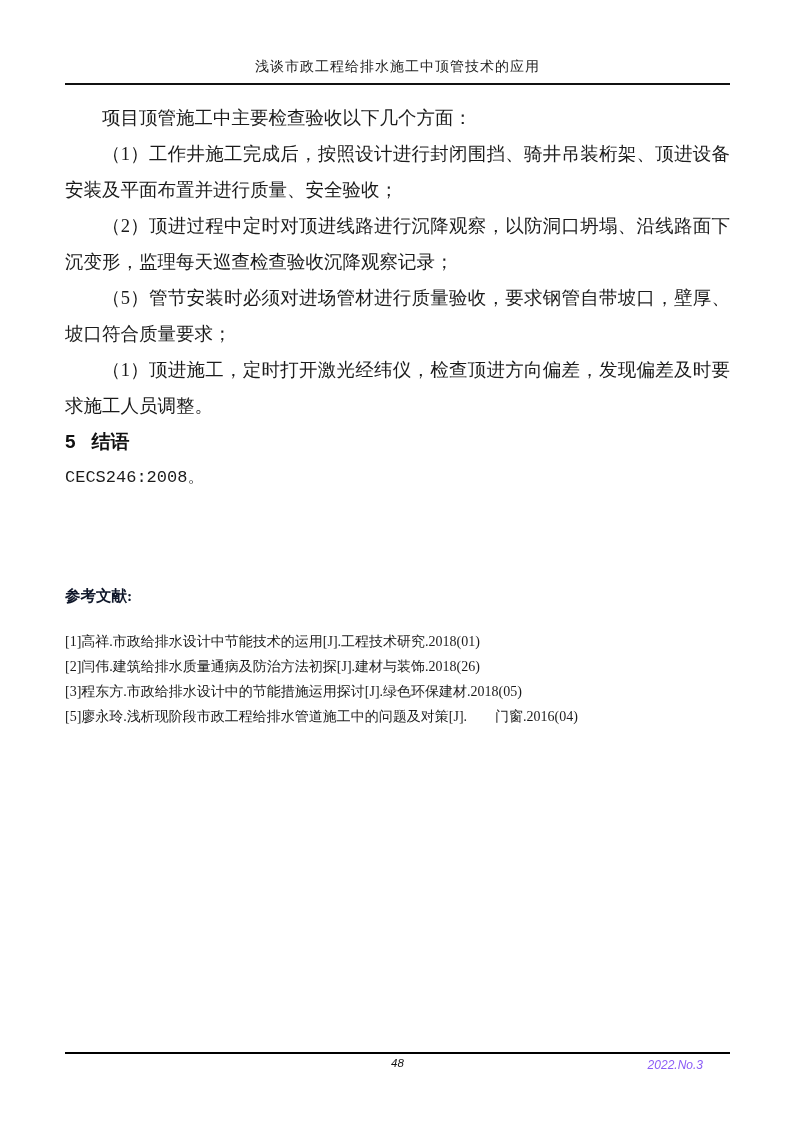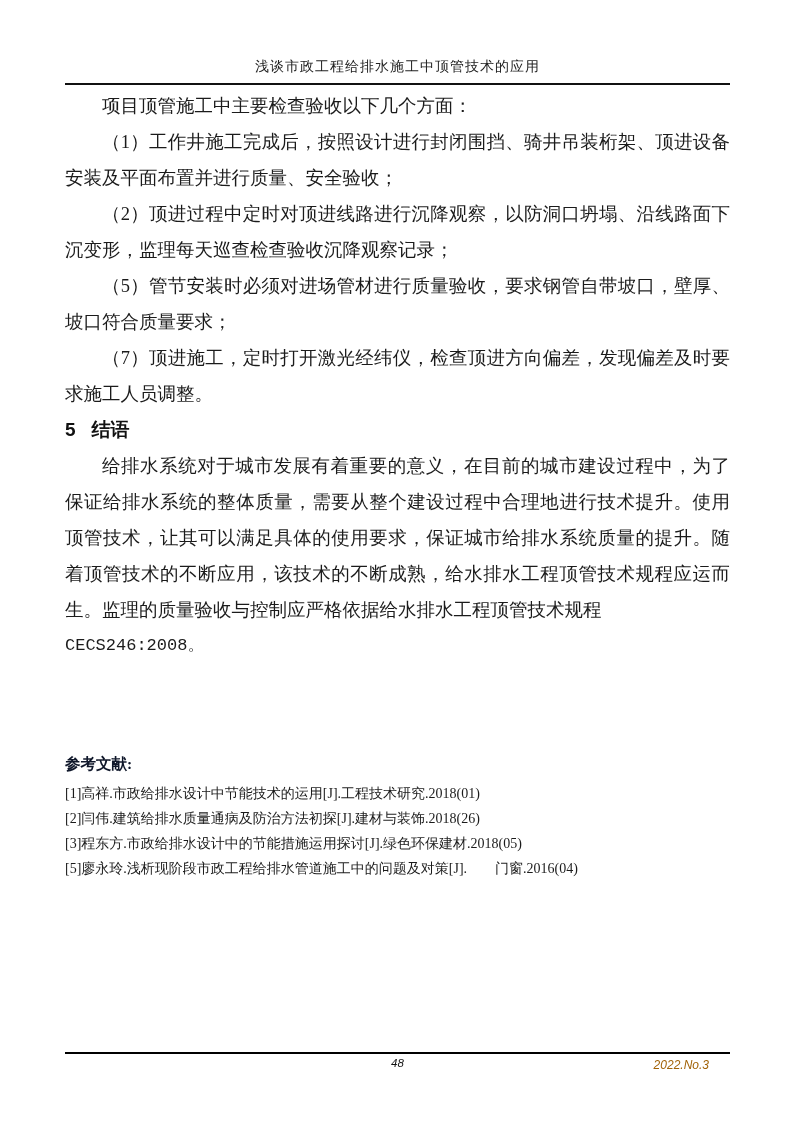--- a/index.html
+++ b/index.html
@@ -28,21 +28,21 @@
   }
   .header-title {
     text-align: center;
     font-size: 14px;
     line-height: 18px;
     letter-spacing: 1px;
     color: #222;
   }
   
   .body-text {
-    margin-top: 3px;
+    margin-top: 15px;
     font-size: 18.5px;
     line-height: 36px;
     text-align: justify;
     color: #1b1b1b;
   }
   .body-text p.para {
     text-indent: 2em;
     margin: 0;
   }
   .section-heading {
@@ -64,21 +64,21 @@
   .references {
     margin-top: 88px;
   }
   .ref-heading {
     font-size: 15.5px;
     font-weight: bold;
     line-height: 24px;
     color: #0f172a;
   }
   .ref-list {
-    margin-top: 5px;
+    margin-top: 21px;
     list-style: none;
   }
   .ref-list li {
     font-size: 14px;
     line-height: 25px;
     color: #1b1b1b;
     white-space: pre-wrap;
   }
   
   .footer {
@@ -92,49 +92,48 @@
     font-style: italic;
   }
   .footer-row { position: relative; height: 18px; }
   .page-number {
     text-align: center;
     font-size: 11.5px;
     color: #111;
   }
   .issue-number {
     position: absolute;
-    right: 21px;
+    right: 27px;
     top: 1px;
     font-size: 12px;
-    color: #a16207;
+    color: #8b5cf6;
   }
 </style>
 </head>
 <body>
 
 <div class="page">
   <div class="content">
 
     <div class="header">
       <div class="header-title">浅谈市政工程给排水施工中顶管技术的应用</div>
     </div>
 
     <div class="body-text">
       <p class="para">项目顶管施工中主要检查验收以下几个方面：</p>
       <p class="para">（1）工作井施工完成后，按照设计进行封闭围挡、骑井吊装桁架、顶进设备安装及平面布置并进行质量、安全验收；</p>
       <p class="para">（2）顶进过程中定时对顶进线路进行沉降观察，以防洞口坍塌、沿线路面下沉变形，监理每天巡查检查验收沉降观察记录；</p>
       <p class="para">（5）管节安装时必须对进场管材进行质量验收，要求钢管自带坡口，壁厚、坡口符合质量要求；</p>
-      <p class="para">（7）顶进施工，定时打开激光经纬仪，检查顶进方向偏差，发现偏差及时要求施工人员调整。</p>
+      <p class="para">（1）顶进施工，定时打开激光经纬仪，检查顶进方向偏差，发现偏差及时要求施工人员调整。</p>
 
       <div class="section-heading">
         <span>5</span>
         <span>结语</span>
       </div>
 
-      <p class="para">给排水系统对于城市发展有着重要的意义，在目前的城市建设过程中，为了保证给排水系统的整体质量，需要从整个建设过程中合理地进行技术提升。使用顶管技术，让其可以满足具体的使用要求，保证城市给排水系统质量的提升。随着顶管技术的不断应用，该技术的不断成熟，给水排水工程顶管技术规程应运而生。监理的质量验收与控制应严格依据给水排水工程顶管技术规程</p>
       <p class="conclusion-tail">CECS246:2008。</p>
     </div>
 
     <div class="references">
       <div class="ref-heading">参考文献:</div>
       <ul class="ref-list">
         <li>[1]高祥.市政给排水设计中节能技术的运用[J].工程技术研究.2018(01)</li>
         <li>[2]闫伟.建筑给排水质量通病及防治方法初探[J].建材与装饰.2018(26)</li>
         <li>[3]程东方.市政给排水设计中的节能措施运用探讨[J].绿色环保建材.2018(05)</li>
         <li>[5]廖永玲.浅析现阶段市政工程给排水管道施工中的问题及对策[J].　　门窗.2016(04)</li>

